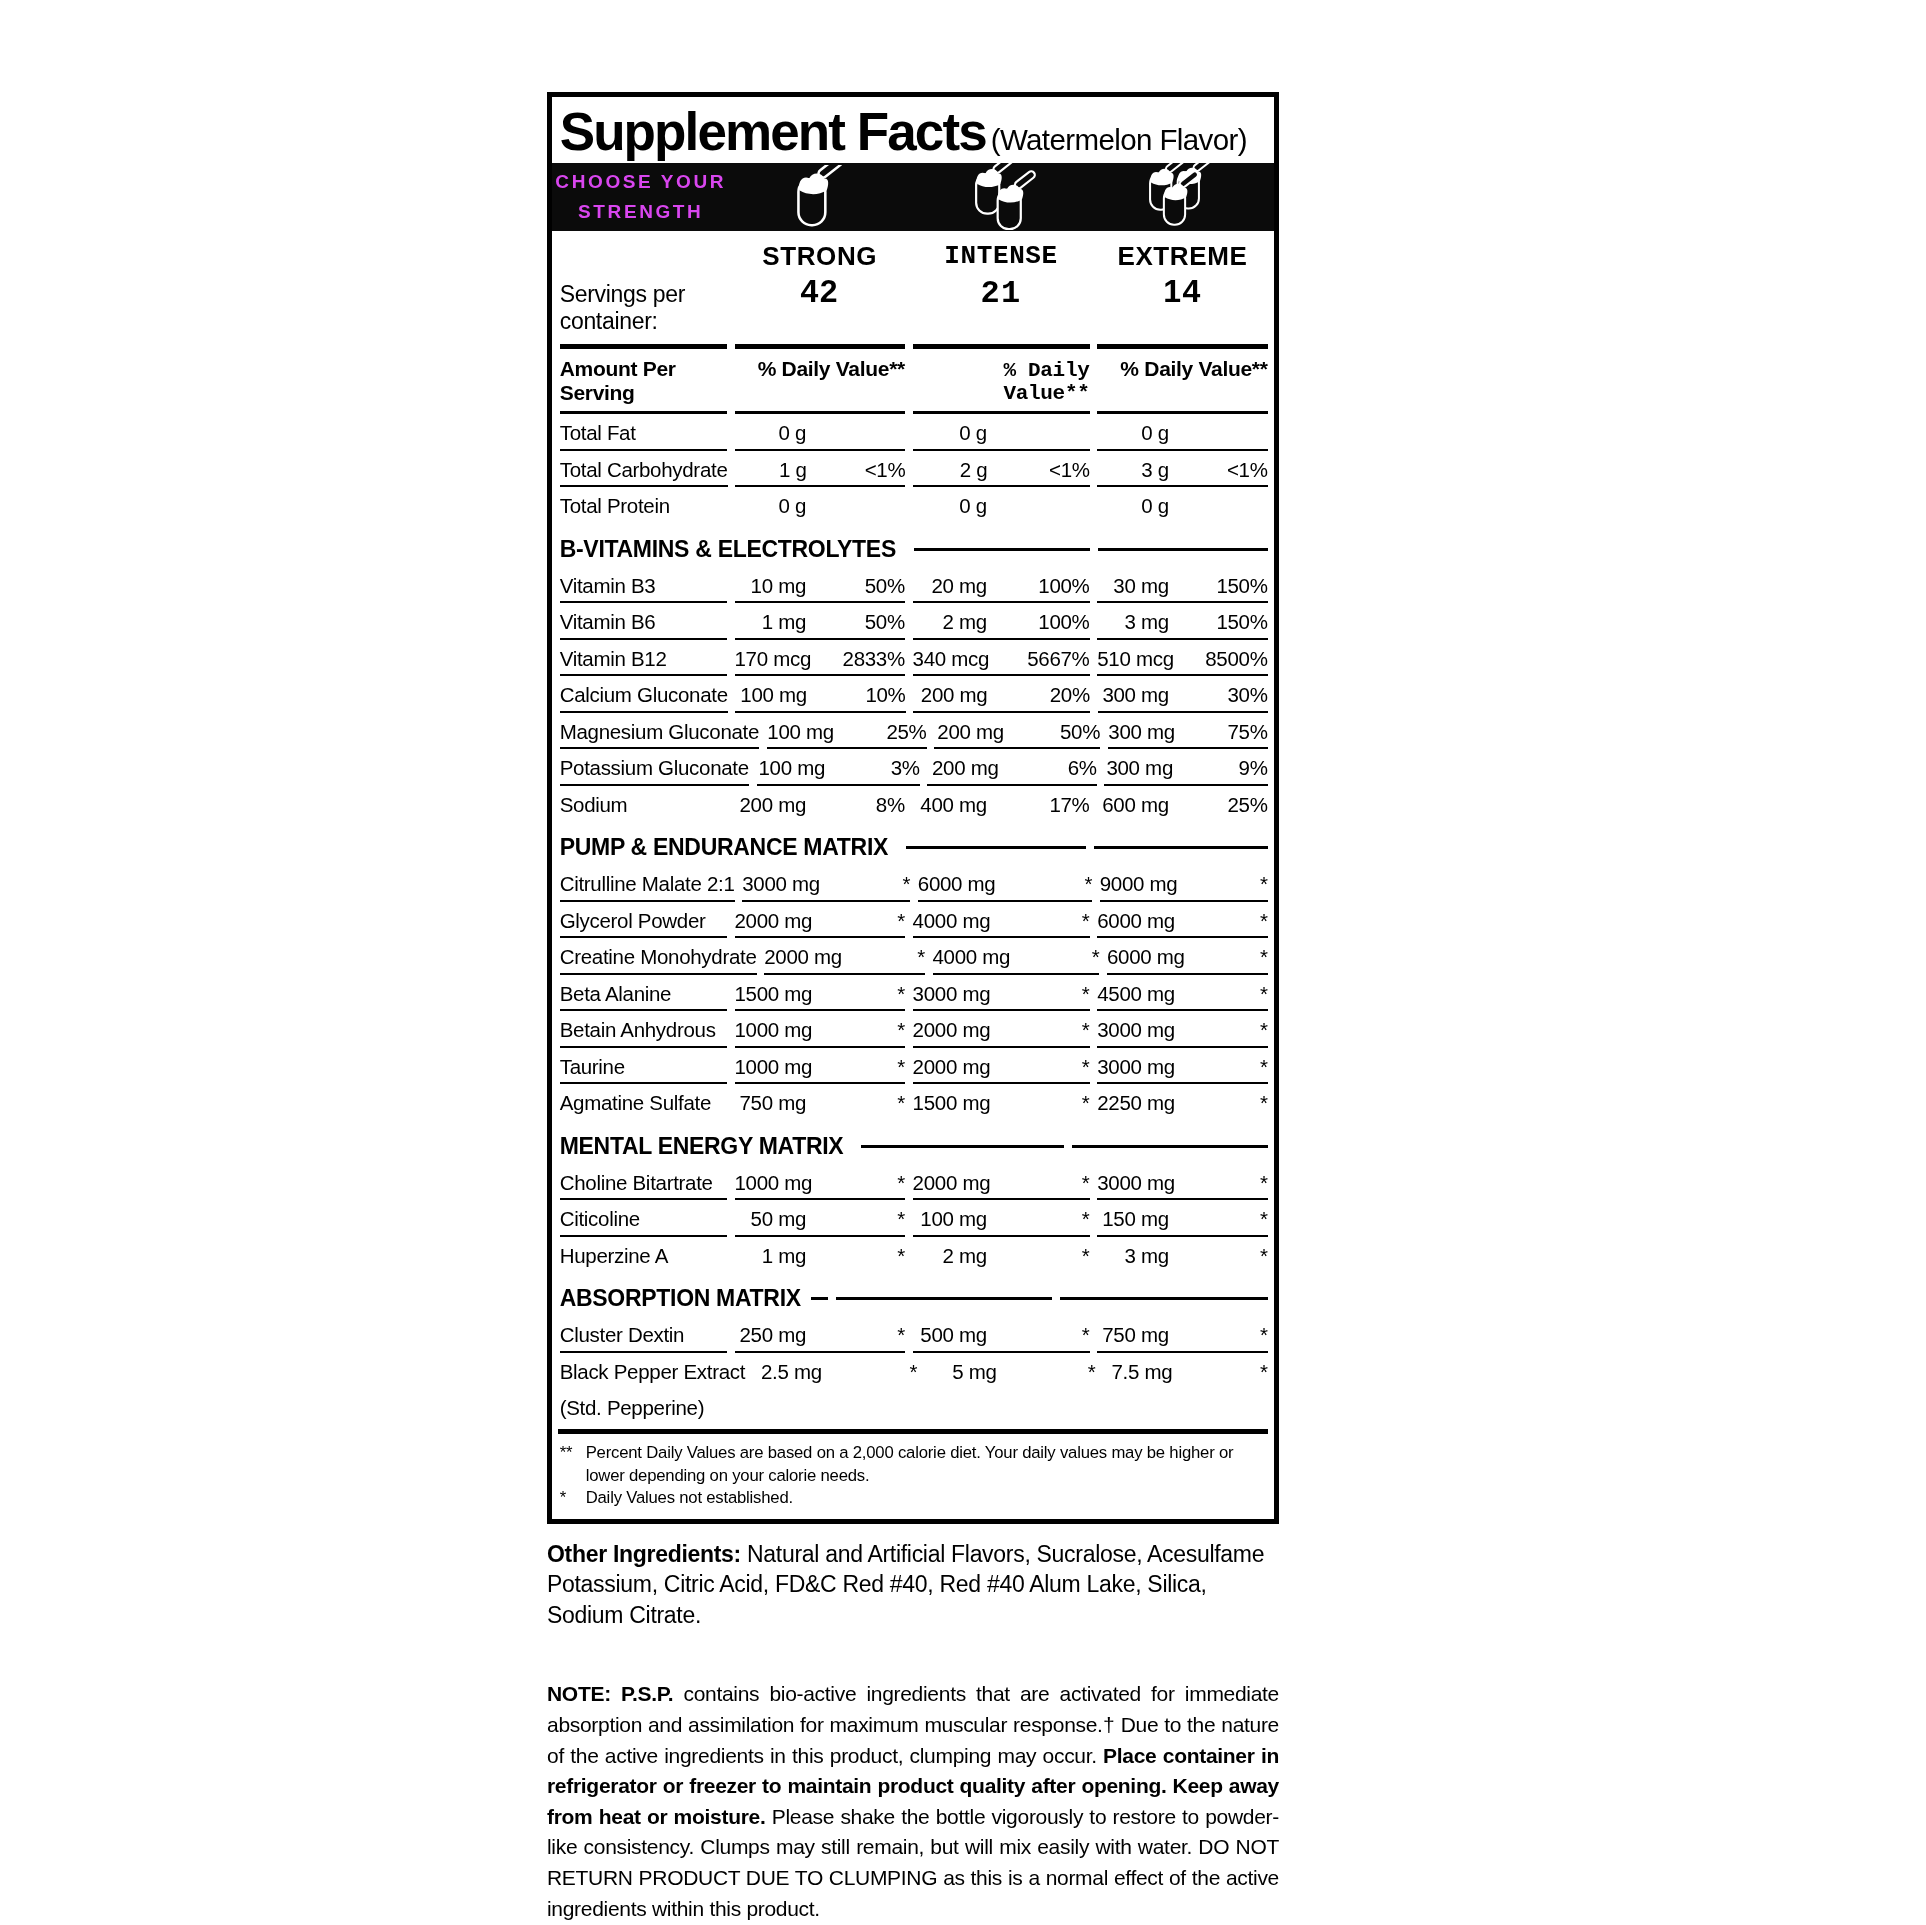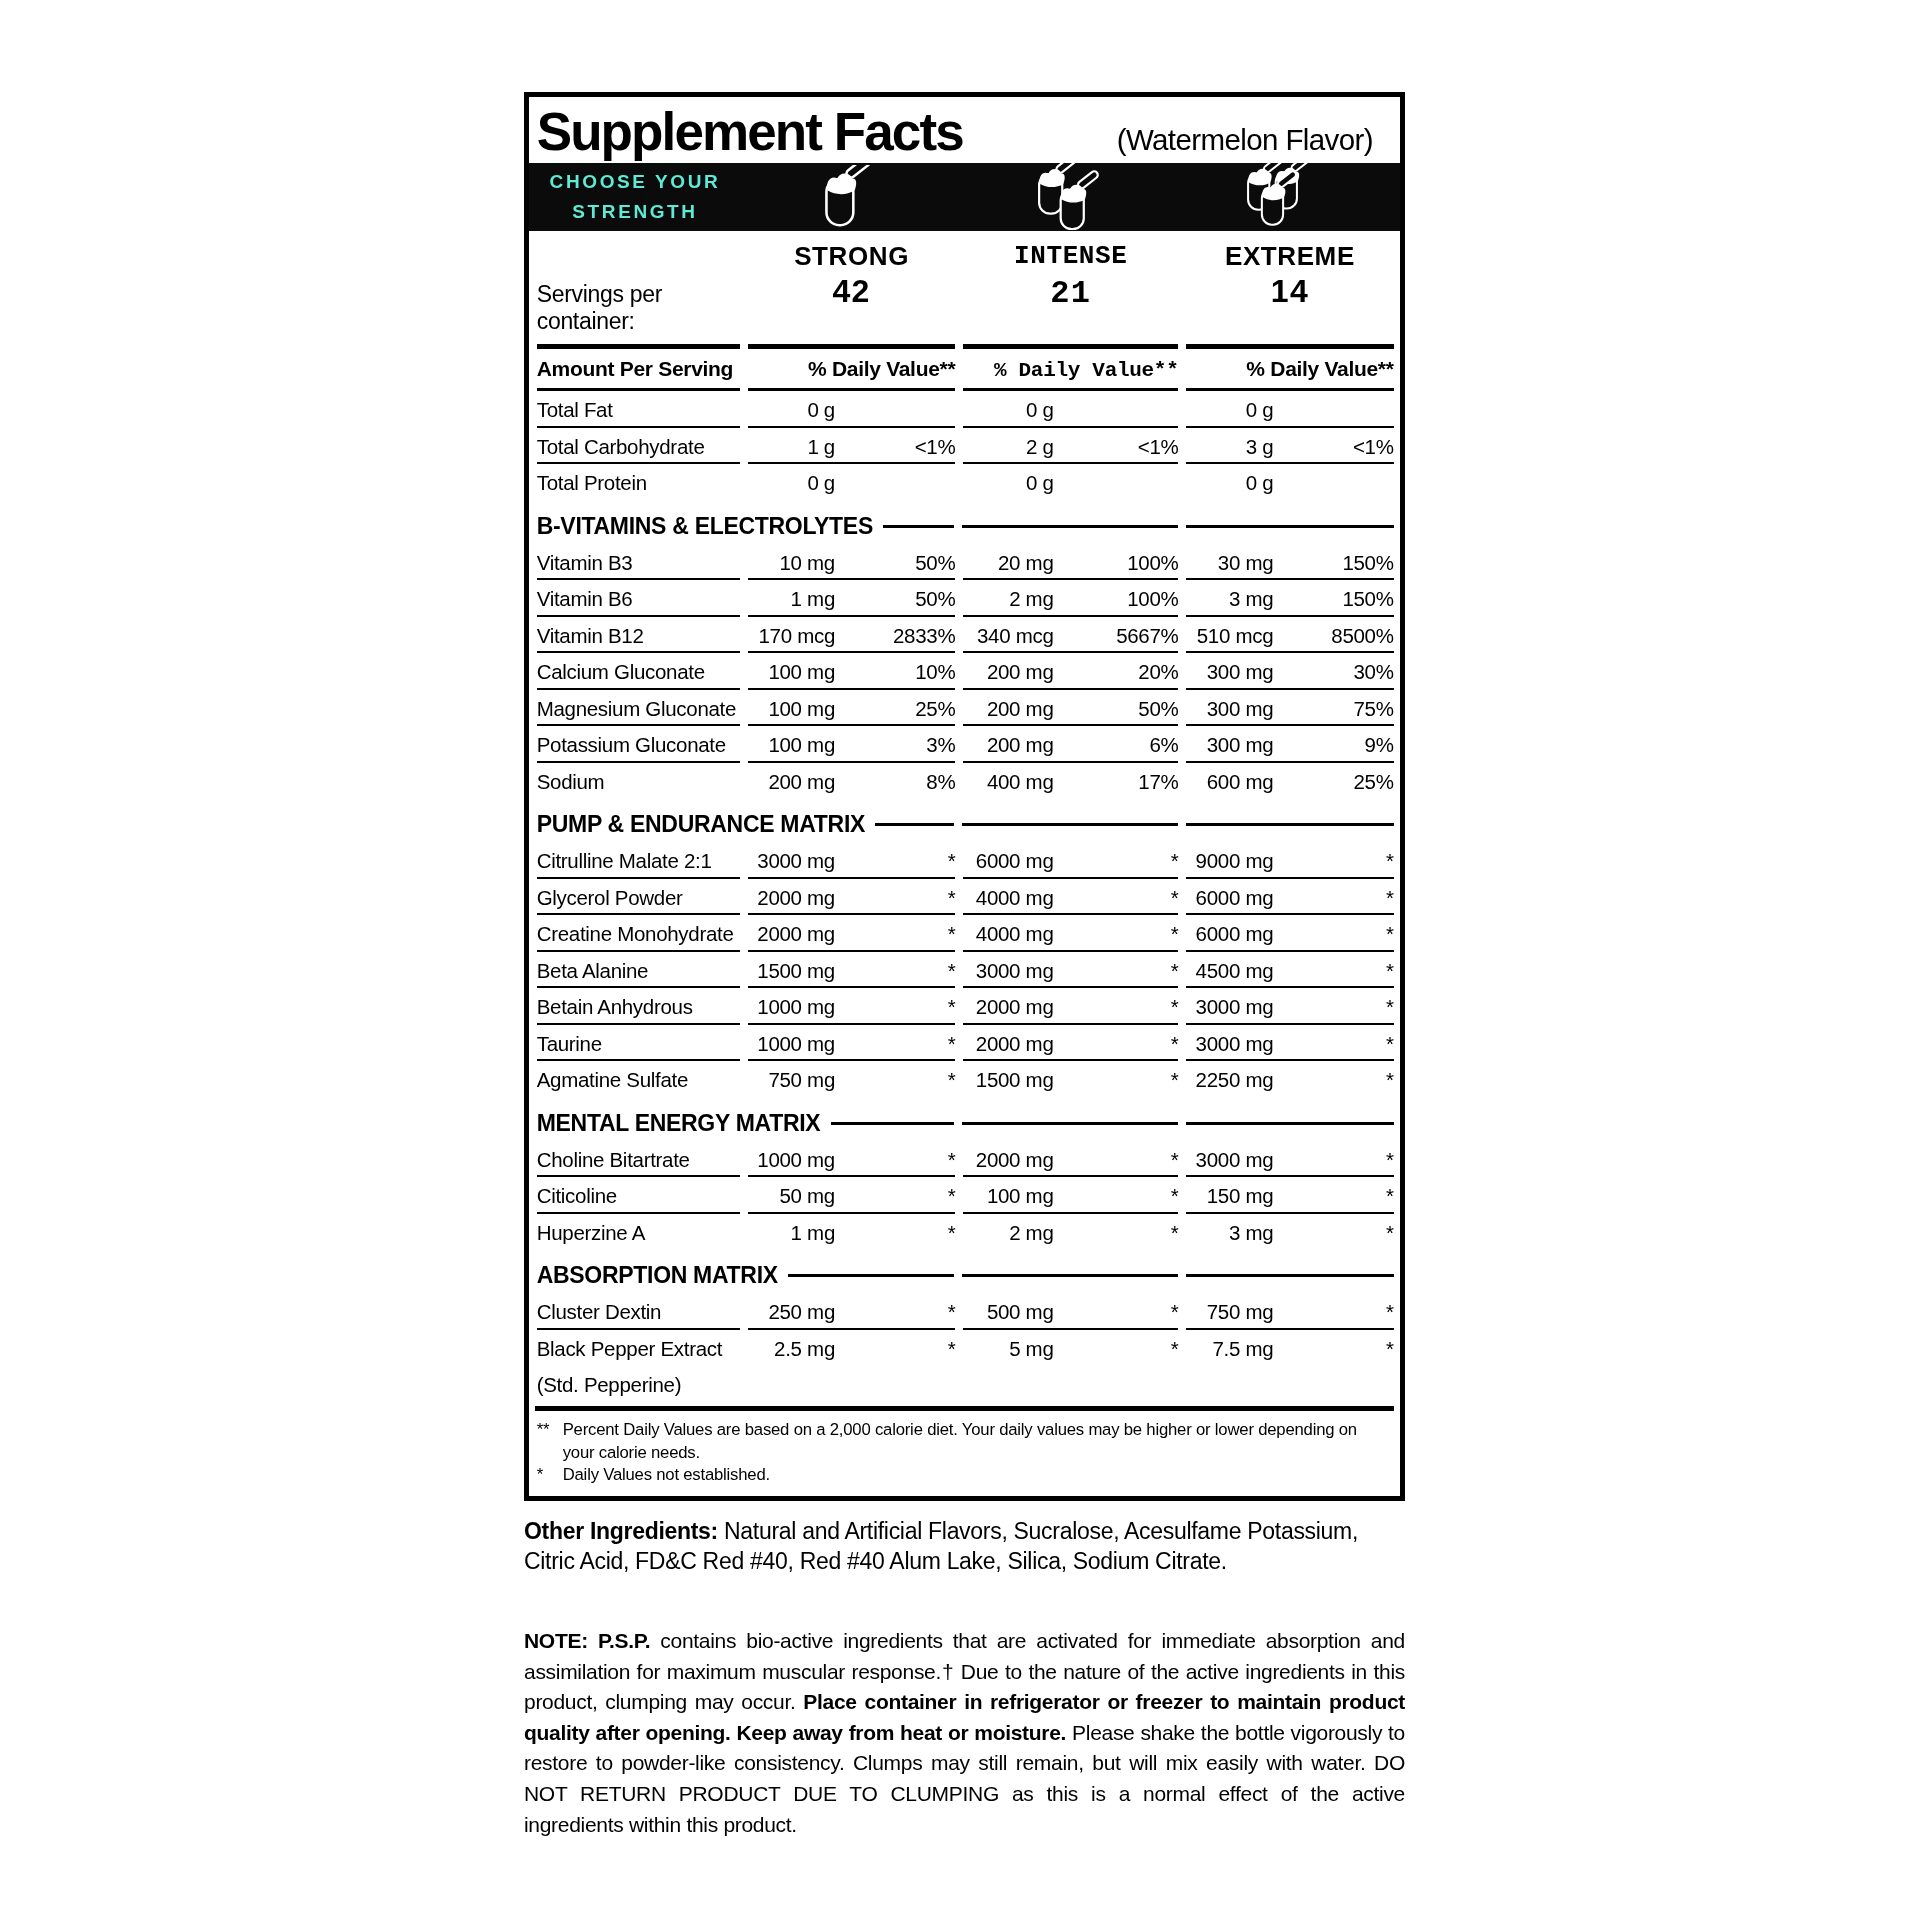--- a/index.html
+++ b/index.html
@@ -1,27 +1,27 @@
 <!DOCTYPE html>
 <html style="font-size:10.3px"><head>
 <meta charset="utf-8">
 <style>
   html,body{margin:0;padding:0;background:#ffffff;}
   body{width:1926px;height:1925px;position:relative;font-family:"Liberation Sans","DejaVu Sans",sans-serif;color:#000;}
-  .content{position:absolute;left:524px;top:92px;width:881px;}
+  .content{position:absolute;left:547px;top:92px;width:732px;}
 
   
   .panel{border:5.1px solid #000;background:#fff;}
   .title-row{display:flex;align-items:baseline;justify-content:space-between;padding:7.7px 27px 5.1px 7.7px;}
   .title-row h1{margin:0;font-size:53px;font-weight:bold;letter-spacing:-1.9px;line-height:1.0;white-space:nowrap;}
   .flavor{font-size:29.5px;font-weight:normal;letter-spacing:-0.6px;white-space:nowrap;}
 
   
   .band{display:flex;align-items:center;background:#0b0b0b;height:68px;overflow:hidden;}
-  .band .bk{width:212px;text-align:center;color:#5eead4;font-weight:bold;font-size:19px;letter-spacing:2.6px;line-height:1.55;}
+  .band .bk{width:212px;text-align:center;color:#d946ef;font-weight:bold;font-size:19px;letter-spacing:2.6px;line-height:1.55;}
   .band .bg1{width:208px;}.band .bg2{width:216px;margin-left:7.7px;}.band .bg3{width:208px;margin-left:7.7px;}
   .band .bg1,.band .bg2,.band .bg3{display:flex;justify-content:center;align-items:center;height:100%;}
 
   
   .tbl{padding:0 6.4px 0 7.7px;letter-spacing:-0.3px;}
   .frow{display:flex;align-items:flex-end;}
   .k{width:204px;}
   .g1{width:208px;margin-left:7.7px;}
   .g2{width:216px;margin-left:7.7px;font-family:Liberation Mono, monospace;}
   .g3{width:208px;margin-left:7.7px;}

